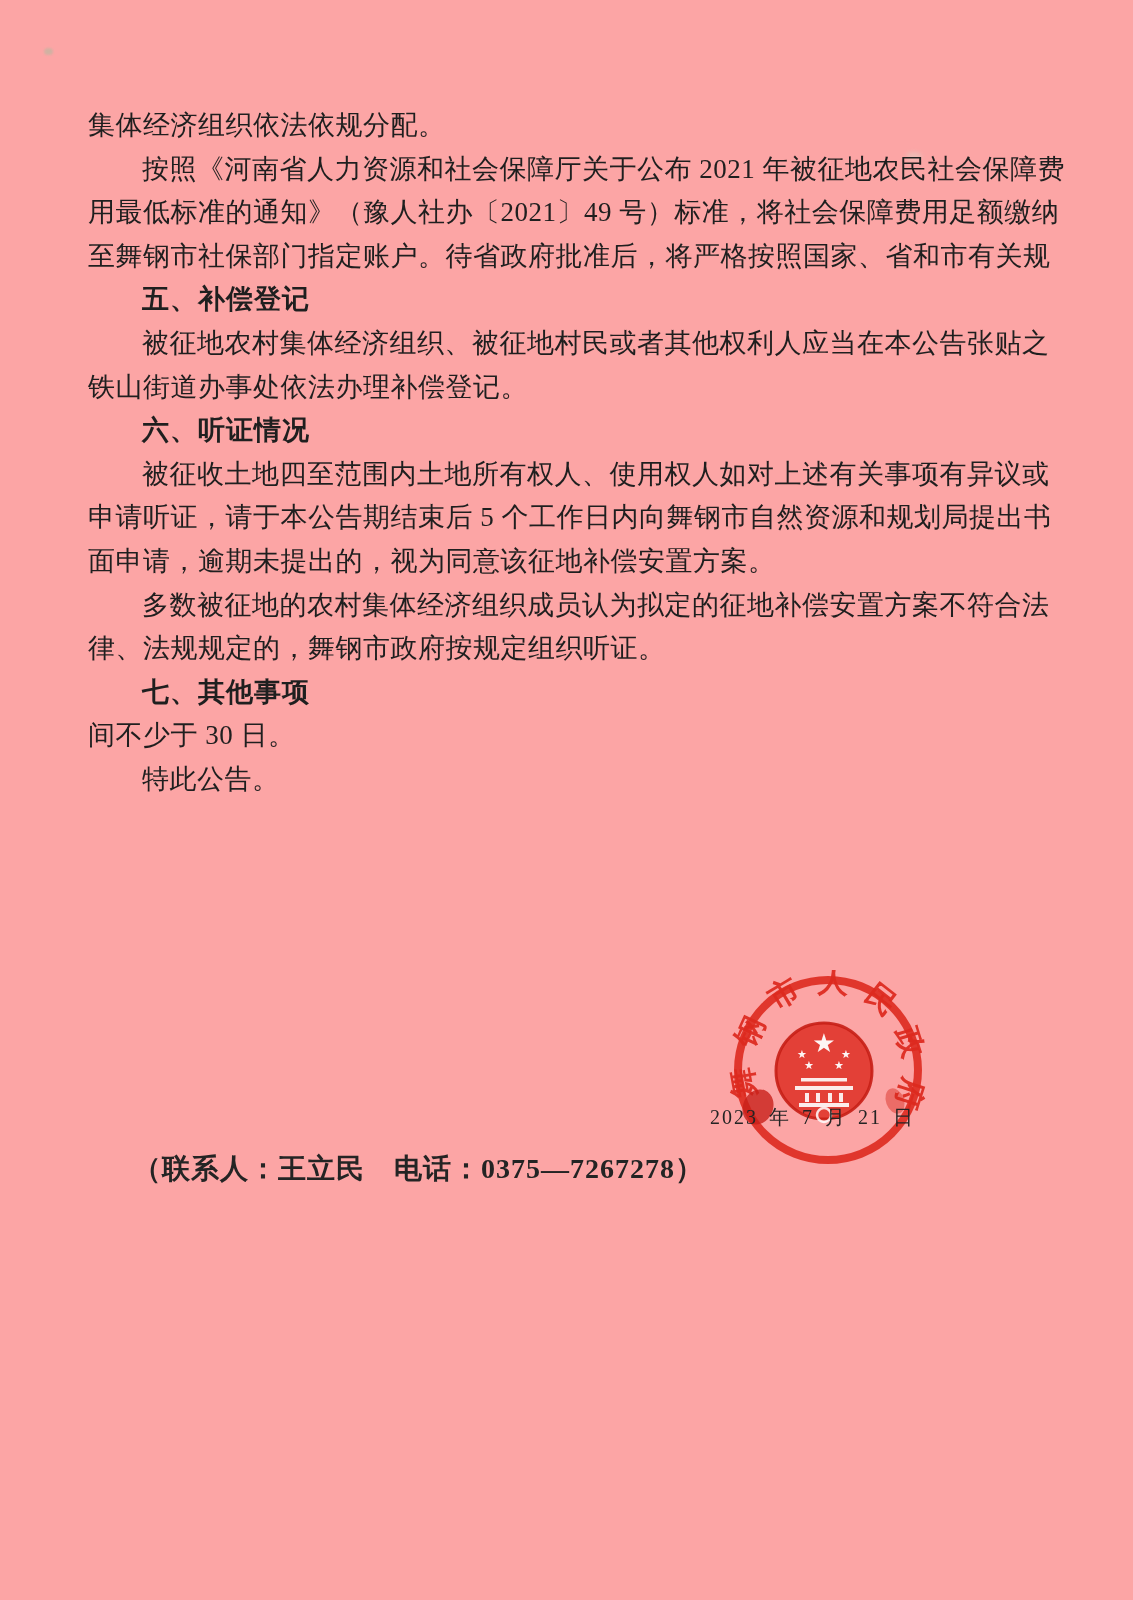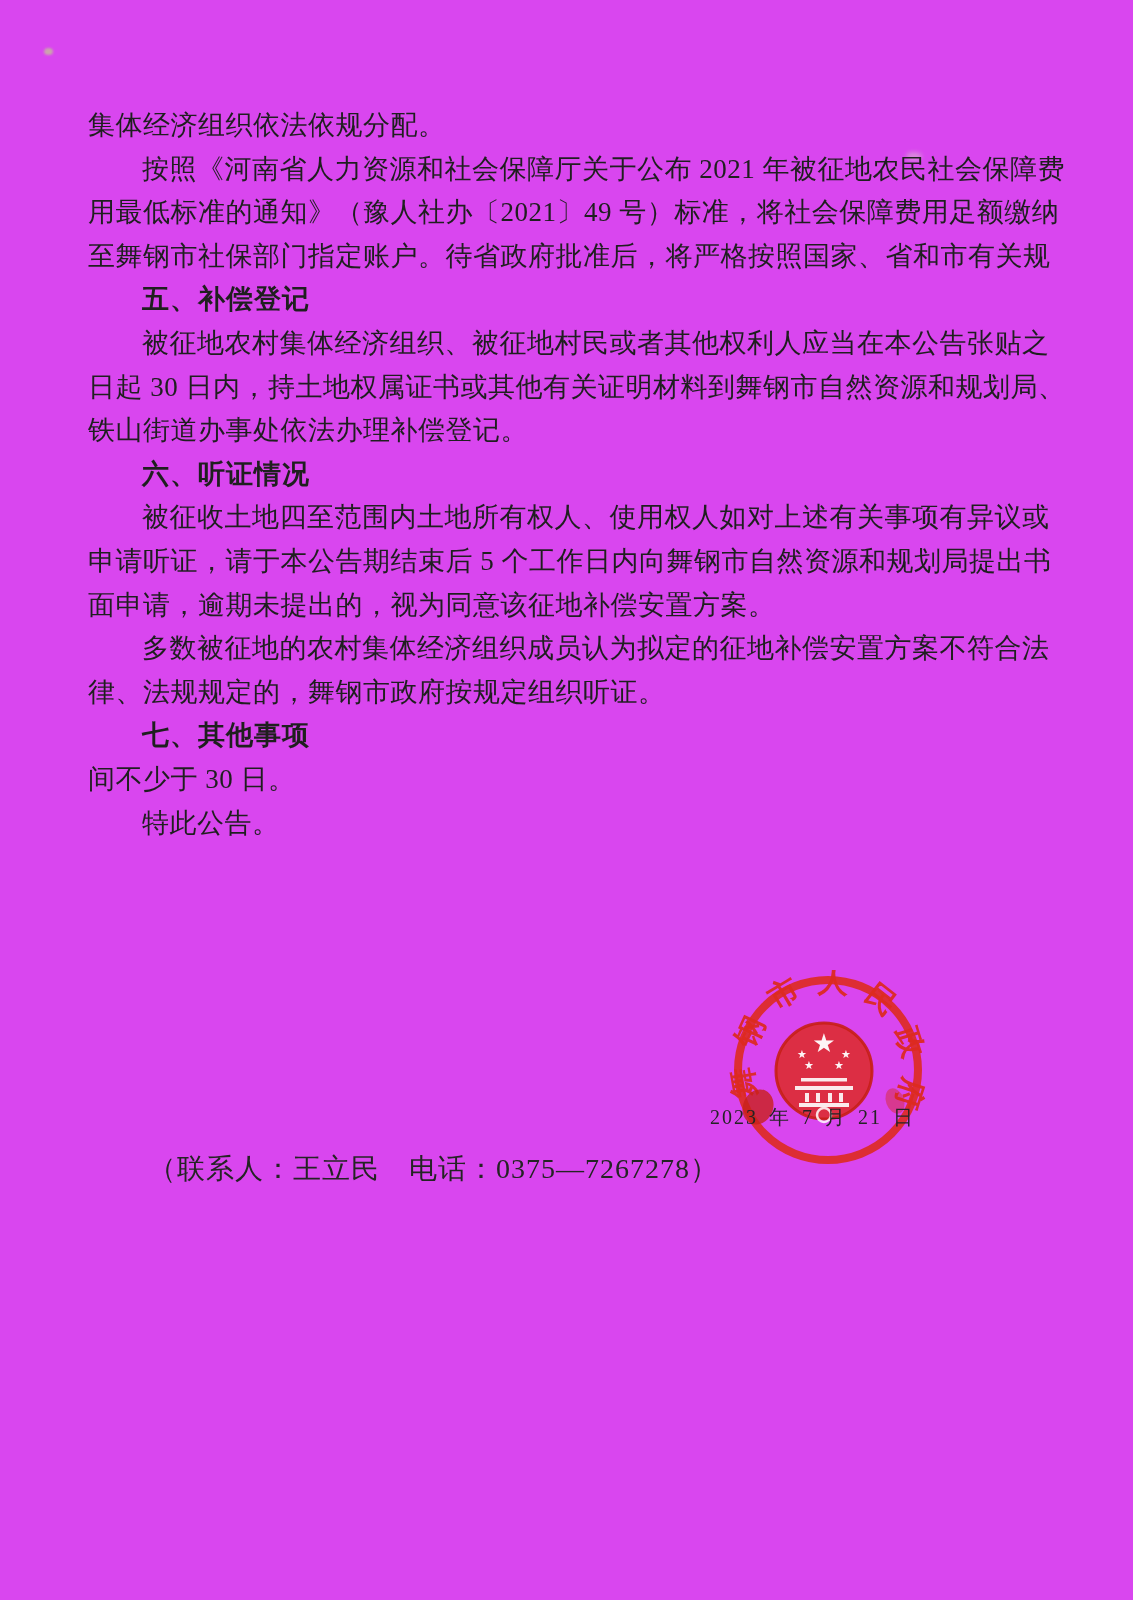--- a/index.html
+++ b/index.html
@@ -1,19 +1,19 @@
 <!DOCTYPE html>
 <html lang="zh"><head>
 <meta charset="utf-8">
 <style>
   html,body{margin:0;padding:0;background:#e8e8e8;}
   .page{
     position:relative;
     width:1133px;height:1600px;
-    background:#d946ef;
+    background:#fca5a5;
     overflow:hidden;
     font-family:"Liberation Serif","DejaVu Serif",serif;
     color:#1f1f1f;
   }
   .doc-lines{
     position:absolute;
     left:88px;top:104px;
     width:960px;
   }
   .line{
@@ -36,25 +36,26 @@
     left:710px;top:1104px;
     font-size:20px;
     letter-spacing:2px;
     word-spacing:4px;
     color:#242424;
     z-index:3;
     white-space:nowrap;
   }
   .contact-line{
     position:absolute;
-    left:148px;top:1150px;
+    left:133px;top:1150px;
     font-size:28px;
     letter-spacing:1px;
     color:#242424;
     white-space:nowrap;
+    font-weight:bold;
   }
   .seal{
     position:absolute;
     left:727px;top:970px;
     z-index:2;
   }
   .artifact{position:absolute;border-radius:50%;}
   .artifact-1{left:44px;top:48px;width:9px;height:7px;background:#c9b4a2;filter:blur(1px);opacity:.85;}
   .artifact-2{left:906px;top:152px;width:16px;height:9px;background:#ddd6ca;filter:blur(2px);opacity:.45;}
 </style>
@@ -66,21 +67,20 @@
   <span class="artifact artifact-1"></span>
   <span class="artifact artifact-2"></span>
 
   <div class="doc-lines">
       <div class="line body">集体经济组织依法依规分配。</div>
       <div class="line body indent">按照《河南省人力资源和社会保障厅关于公布 2021 年被征地农民社会保障费</div>
       <div class="line body">用最低标准的通知》（豫人社办〔2021〕49 号）标准，将社会保障费用足额缴纳</div>
       <div class="line body">至舞钢市社保部门指定账户。待省政府批准后，将严格按照国家、省和市有关规</div>
       <div class="line heading indent">五、补偿登记</div>
       <div class="line body indent">被征地农村集体经济组织、被征地村民或者其他权利人应当在本公告张贴之</div>
-      <div class="line body">日起 30 日内，持土地权属证书或其他有关证明材料到舞钢市自然资源和规划局、</div>
       <div class="line body">铁山街道办事处依法办理补偿登记。</div>
       <div class="line heading indent">六、听证情况</div>
       <div class="line body indent">被征收土地四至范围内土地所有权人、使用权人如对上述有关事项有异议或</div>
       <div class="line body">申请听证，请于本公告期结束后 5 个工作日内向舞钢市自然资源和规划局提出书</div>
       <div class="line body">面申请，逾期未提出的，视为同意该征地补偿安置方案。</div>
       <div class="line body indent">多数被征地的农村集体经济组织成员认为拟定的征地补偿安置方案不符合法</div>
       <div class="line body">律、法规规定的，舞钢市政府按规定组织听证。</div>
       <div class="line heading indent">七、其他事项</div>
       <div class="line body">间不少于 30 日。</div>
       <div class="line body indent">特此公告。</div>

